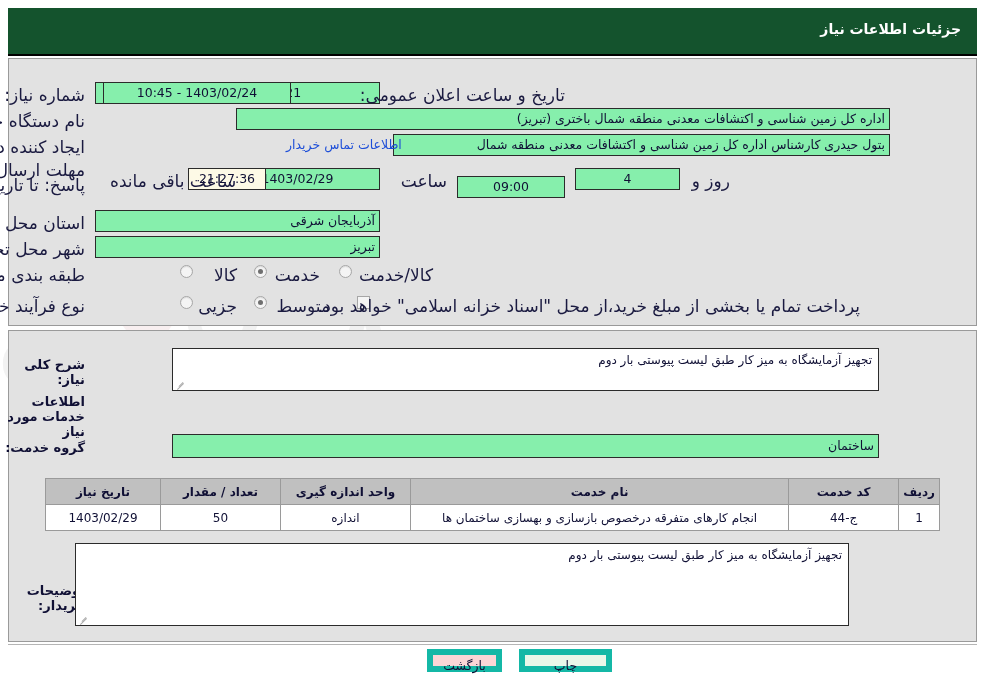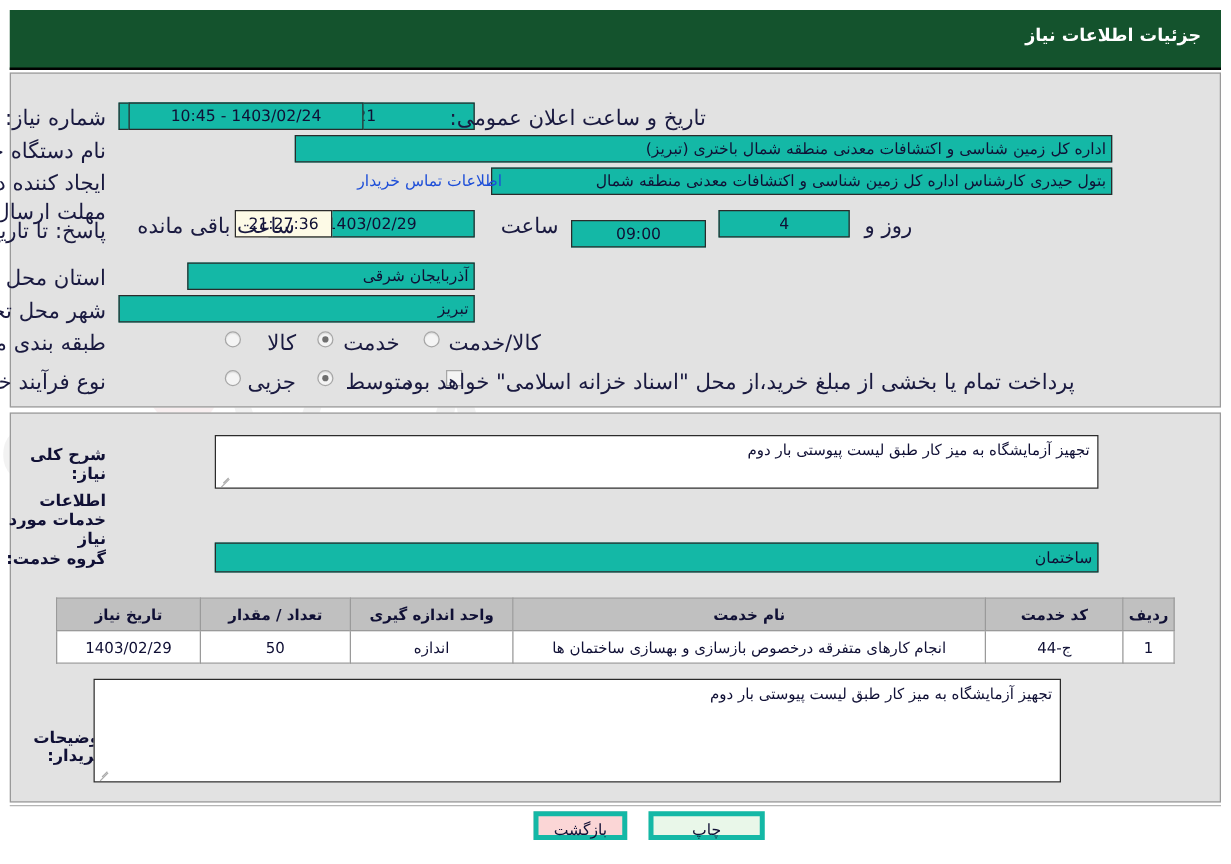--- a/index.html
+++ b/index.html
@@ -61,21 +61,21 @@
     font-size: 17px;
     color: #1a1a40;
     text-align: right;
     white-space: nowrap;
     z-index: 4;
   }
 
   
   .fld {
     position: absolute;
-    background: #14b8a6;
+    background: #86efac;
     border: 1px solid #2b2b2b;
     font-size: 12.5px;
     color: #101035;
     line-height: 18px;
     padding: 1px 4px;
     z-index: 4;
     overflow: hidden;
     white-space: nowrap;
   }
   .fld.center { text-align: center; }
@@ -185,21 +185,21 @@
     height: 26px;
     padding: 2px 5px;
     text-align: center;
     white-space: nowrap;
   }
   td.ltr { direction: ltr; }
 
   
   .btn {
     position: absolute;
-    border: 4px solid #14b8a6;
+    border: 6px solid #14b8a6;
     font-size: 12.5px;
     color: #101035;
     text-align: center;
     line-height: 21px;
     height: 23px;
     z-index: 5;
     cursor: pointer;
     user-select: none;
   }
   .btn.print  { background: #e9f7e9; }
@@ -263,21 +263,21 @@
 
   <div class="fld center num" style="right:305px; top:168px; width:105px; height:22px;">4</div>
 
   <div class="lbl" style="right:255px; top:171px;">روز و</div>
 
   <div class="fld cream center num" style="left:188px; top:168px; width:78px; height:22px;">21:27:36</div>
 
   <div class="lbl" style="left:110px; top:171px;">ساعت باقی مانده</div>
 
   <div class="lbl" style="right:900px; top:213px;">استان محل تحویل:</div>
-  <div class="fld rightx" style="right:605px; top:210px; width:230px; height:22px;">آذربایجان شرقی</div>
+  <div class="fld rightx" style="right:605px; top:210px; width:285px; height:22px;">آذربایجان شرقی</div>
 
   <div class="lbl" style="right:900px; top:239px;">شهر محل تحویل:</div>
   <div class="fld rightx" style="right:605px; top:236px; width:285px; height:22px;">تبریز</div>
 
   <div class="lbl" style="right:900px; top:265px;">طبقه بندی موضوعی:</div>
 
   <div class="radio" style="right:792px; top:265px;"></div>
   <div class="lbl" style="right:748px; top:265px;">کالا</div>
 
   <div class="radio on" style="right:718px; top:265px;"></div>

